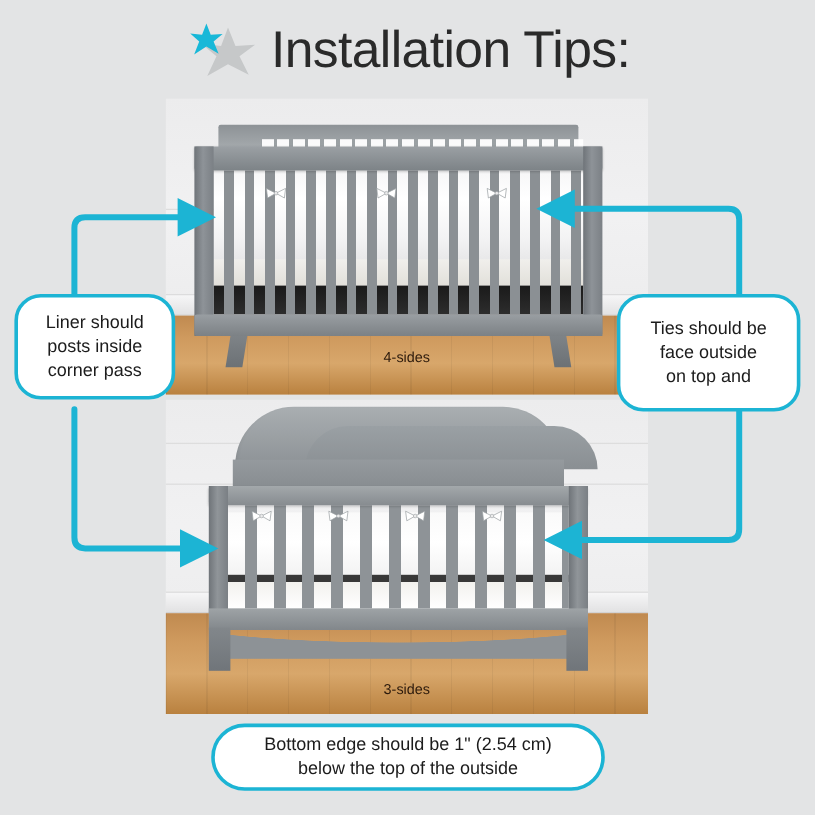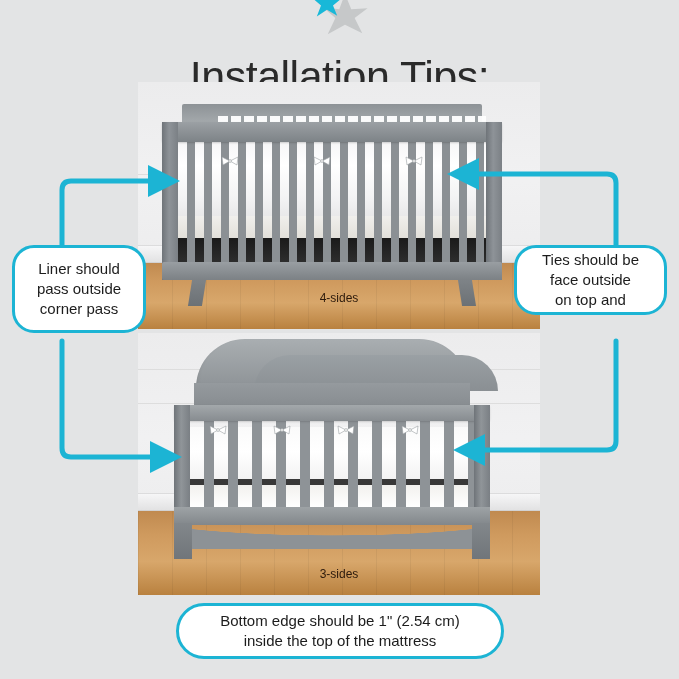--- a/index.html
+++ b/index.html
@@ -8,21 +8,21 @@
     background:#e3e4e5;
     font-family:"Liberation Sans", sans-serif;
     overflow:hidden;
     position:relative;
   }
   #stage{position:absolute;left:0;top:0;width:679px;height:679px;}
 
   
   #header{
     position:absolute;left:0;top:8px;width:679px;height:72px;
-    display:flex;align-items:center;justify-content:center;gap:10px;flex-direction:column;
+    display:flex;align-items:center;justify-content:center;gap:10px;
   }
   #stars{position:relative;width:62px;height:58px;flex:0 0 auto;}
   .star{position:absolute;}
   #star-big{left:12px;top:6px;width:48px;height:48px;}
   #star-small{left:3px;top:4px;width:30px;height:30px;}
   #title{
     font-size:43px;color:#2a2a2a;letter-spacing:-0.5px;
     font-weight:400;white-space:nowrap;
     transform:translateY(-2px);
   }
@@ -195,21 +195,21 @@
     background:#ffffff;
     border:3px solid #1cb4d4;
     border-radius:22px;
     display:flex;align-items:center;justify-content:center;
     text-align:center;
     color:#1c1c1c;
     z-index:30;
     box-sizing:border-box;
   }
   #callout-left{left:12px;top:245px;width:134px;height:88px;font-size:15px;line-height:1.35;}
-  #callout-right{left:514px;top:245px;width:153px;height:70px;font-size:15px;line-height:1.35;}
+  #callout-right{left:514px;top:245px;width:153px;height:98px;font-size:15px;line-height:1.35;}
   #callout-bottom{
     left:176px;top:603px;width:328px;height:56px;
     border-radius:30px;font-size:15px;line-height:1.35;
   }
 
   
   #connectors{position:absolute;left:0;top:0;width:679px;height:679px;z-index:20;}
 </style>
 </head>
 <body>
@@ -326,33 +326,33 @@
       <polygon points="148,165 180,181 148,197"></polygon>
       <polygon points="150,441 182,457 150,473"></polygon>
       <polygon points="479,158 447,174 479,190"></polygon>
       <polygon points="485,434 453,450 485,466"></polygon>
     </g>
   </svg>
 
   <div id="callout-left" class="callout">
     <div>
       <div>Liner should</div>
-      <div>pass outside</div>
+      <div>posts inside</div>
       <div>corner pass</div>
     </div>
   </div>
 
   <div id="callout-right" class="callout">
     <div>
       <div>Ties should be</div>
       <div>face outside</div>
       <div>on top and</div>
     </div>
   </div>
 
   <div id="callout-bottom" class="callout">
     <div>
       <div>Bottom edge should be 1" (2.54 cm)</div>
-      <div>inside the top of the mattress</div>
+      <div>below the top of the outside</div>
     </div>
   </div>
 
 </div>
 
 </body></html>

